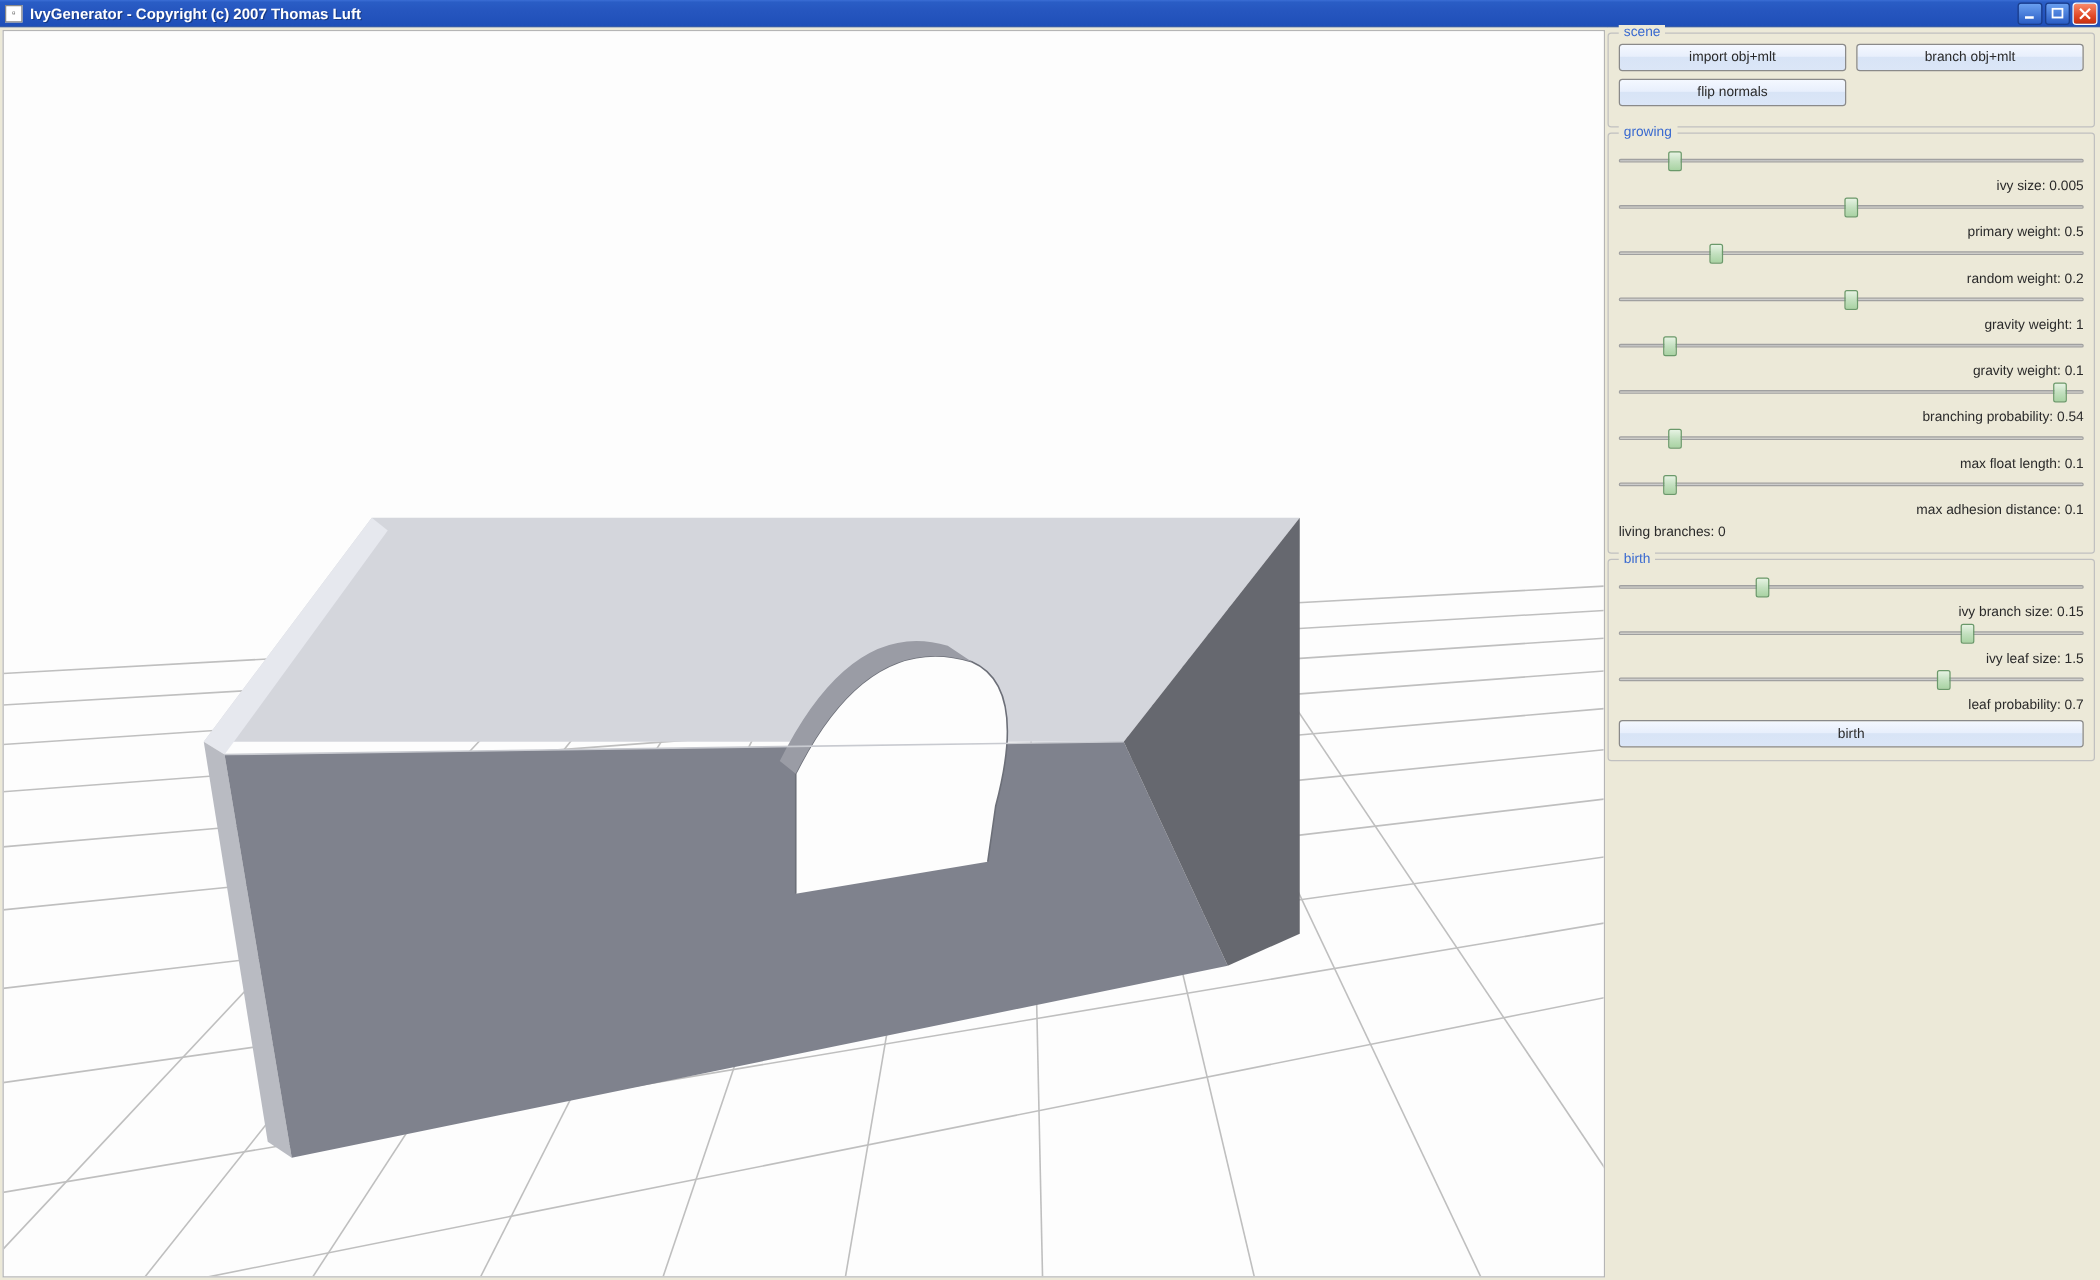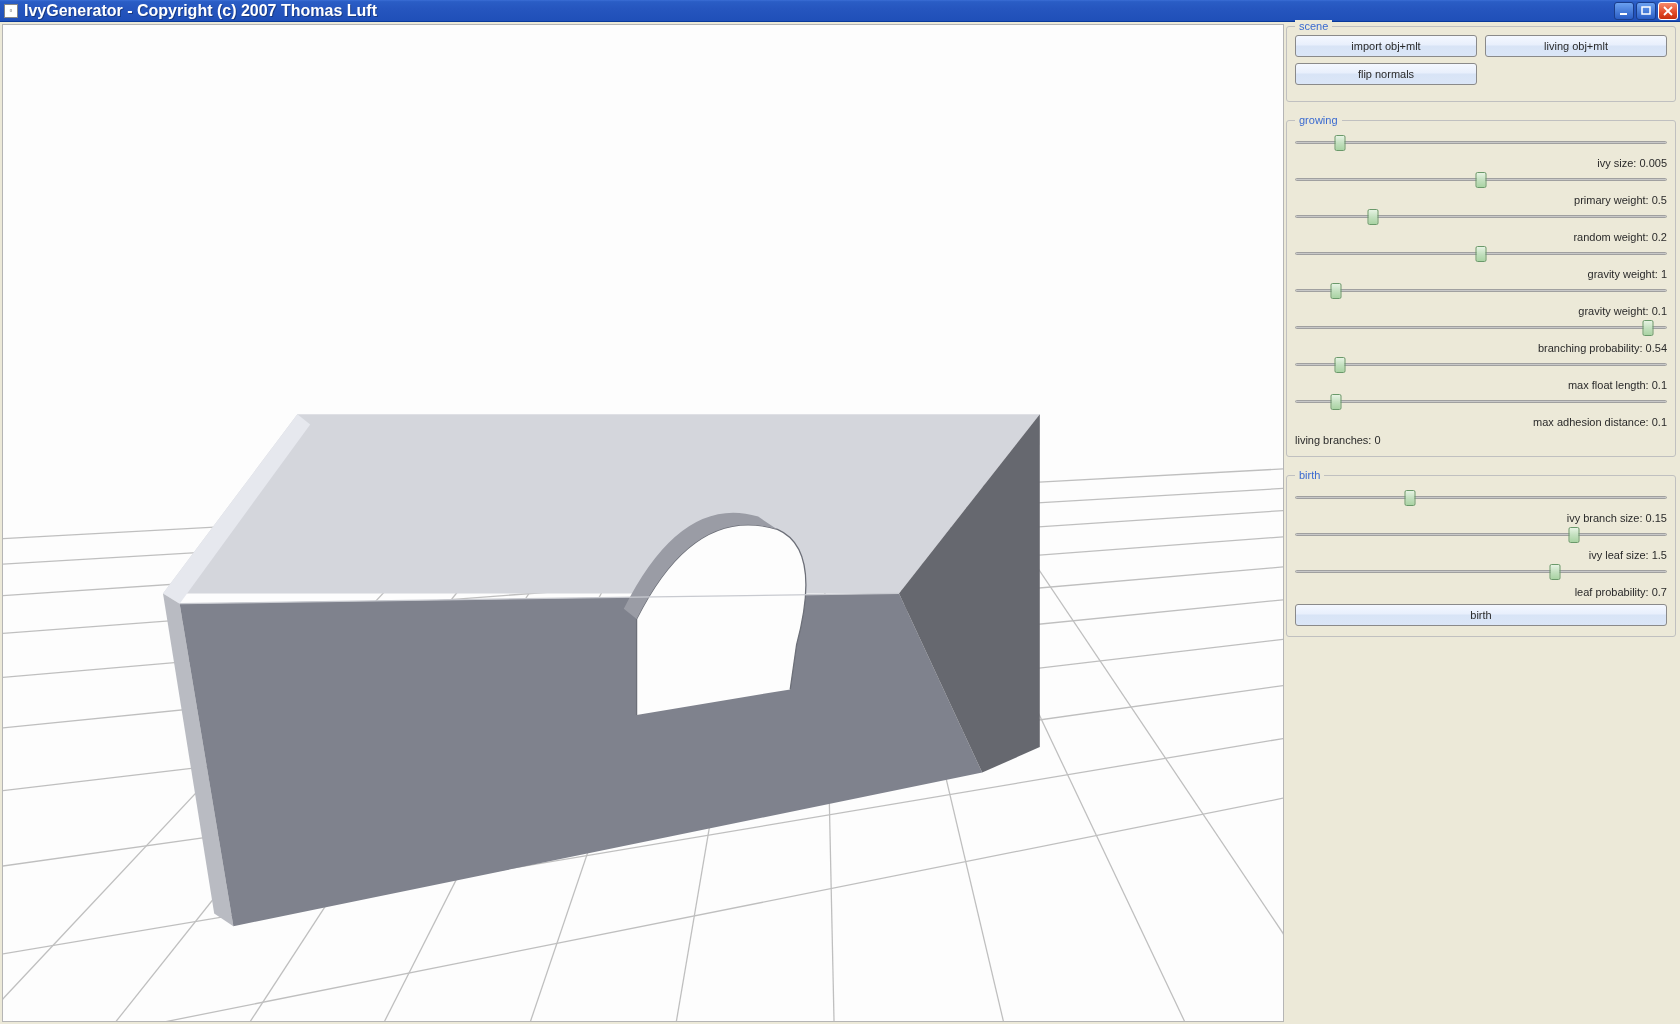--- a/index.html
+++ b/index.html
@@ -9,21 +9,21 @@
   height: 22px;
   background: linear-gradient(to bottom, #3b6ed5 0%, #2a5dc5 8%, #2656bf 40%, #1f4fb8 100%);
   display: flex; align-items: center; color: #fff; padding: 0 2px 0 4px;
   border-bottom: 1px solid #0a3a9a;
 }
 .titlebar .app-icon {
   width: 14px; height: 14px; background: #fff; margin-right: 6px;
   display: flex; align-items: center; justify-content: center;
   border: 1px solid #888; font-size: 8px; color: #333;
 }
-.titlebar .title-text { font-weight: bold; font-size: 16px; text-shadow: 1px 1px 0 rgba(0,0,0,0.3); }
+.titlebar .title-text { font-weight: bold; font-size: 12px; text-shadow: 1px 1px 0 rgba(0,0,0,0.3); }
 .titlebar .spacer { flex: 1; }
 .winbtn {
   width: 20px; height: 18px; margin-left: 2px; border-radius: 3px;
   display: flex; align-items: center; justify-content: center;
   background: linear-gradient(to bottom, #6aa0f0 0%, #2a5dc5 100%);
   border: 1px solid #1a3d8a; color: #fff; cursor: default;
 }
 .winbtn.close { background: linear-gradient(to bottom, #f88b6c 0%, #e14a28 60%, #c72f0e 100%); border-color: #fff; }
 .winbtn svg { width: 10px; height: 10px; }
 
@@ -34,21 +34,21 @@
   display: flex;
 }
 .canvas-frame {
   flex: 1; background: #fff; border: 1px solid #b5b5b5;
   display: flex; align-items: center; justify-content: center; overflow: hidden;
 }
 .canvas-frame svg { width: 100%; height: 100%; display: block; }
 
 .sidepanel {
   width: 394px; background: #ece9d8; padding: 4px 4px 4px 0;
-  display: flex; flex-direction: column; gap: 18px;
+  display: flex; flex-direction: column; gap: 4px;
 }
 .group {
   border: 1px solid #c0c0c0; border-radius: 3px; padding: 8px 8px 10px 8px;
   background: #ece9d8; position: relative;
 }
 .group .legend {
   position: absolute; top: -7px; left: 8px; background: #ece9d8;
   padding: 0 4px; color: #3a6ad0; font-size: 11px;
 }
 .btnrow { display: flex; gap: 8px; margin-bottom: 6px; }
@@ -155,21 +155,21 @@
       </svg>
     </div>
   </div>
 
   <div class="sidepanel">
 
     <div class="group">
       <div class="legend">scene</div>
       <div class="btnrow">
         <div class="btn">import obj+mlt</div>
-        <div class="btn">living obj+mlt</div>
+        <div class="btn">branch obj+mlt</div>
       </div>
       <div class="btnrow">
         <div class="btn half">flip normals</div>
       </div>
     </div>
 
     <div class="group">
       <div class="legend">growing</div>
 
       <div class="slider-block">

